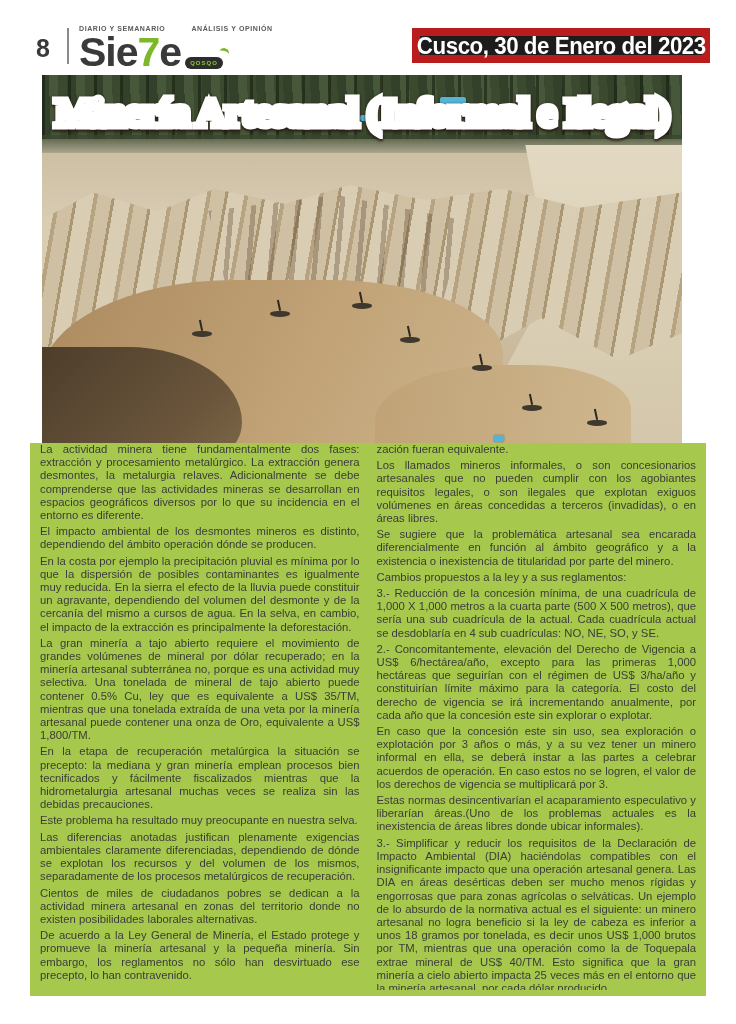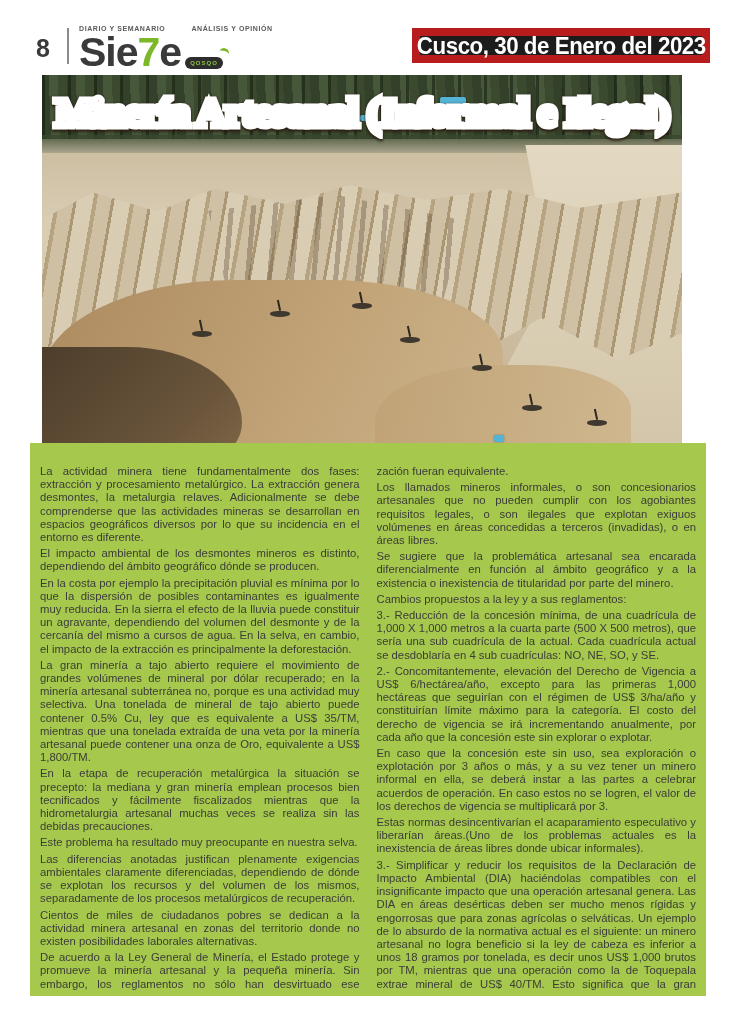--- a/index.html
+++ b/index.html
@@ -117,21 +117,21 @@
   }
   .hl-stroke {
     color:#cc2127; -webkit-text-stroke:7px #ffffff;
     filter:drop-shadow(0 2px 1px rgba(40,20,10,.65)) drop-shadow(0 0 1px rgba(40,20,10,.5));
   }
   .hl-fill { color:#cc2127; }
 
   
   .article {
     position:absolute; left:30px; top:443px; width:676px; height:553px;
-    background:#a6c84d; padding:22px 10px 6px 10px;
+    background:#a6c84d; padding:0 10px 6px 10px;
     display:flex; gap:17px; overflow:hidden;
   }
   .col { flex:1 1 0; overflow:hidden; }
   .col p {
     margin:0 0 3px 0; font-size:11.3px; line-height:1.17; color:#3b3d38;
     text-align:justify; font-weight:500;
   }
 </style>
 </head>
 <body>
@@ -184,21 +184,21 @@
 
     <h1 class="headline">
       <span class="hl-stroke">Minería Artesanal (Informal e Ilegal)</span>
       <span class="hl-fill">Minería Artesanal (Informal e Ilegal)</span>
     </h1>
   </figure>
 
   <main class="article">
     <div class="col">
         <p>La actividad minera tiene fundamentalmente dos fases: extracción y procesamiento metalúrgico. La extracción genera desmontes, la metalurgia relaves. Adicionalmente se debe comprenderse que las actividades mineras se desarrollan en espacios geográficos diversos por lo que su incidencia en el entorno es diferente.</p>
-        <p>El impacto ambiental de los desmontes mineros es distinto, dependiendo del ámbito geográfico dónde se producen.</p>
+        <p>El impacto ambiental de los desmontes mineros es distinto, dependiendo del ámbito operación dónde se producen.</p>
         <p>En la costa por ejemplo la precipitación pluvial es mínima por lo que la dispersión de posibles contaminantes es igualmente muy reducida. En la sierra el efecto de la lluvia puede constituir un agravante, dependiendo del volumen del desmonte y de la cercanía del mismo a cursos de agua. En la selva, en cambio, el impacto de la extracción es principalmente la deforestación.</p>
         <p>La gran minería a tajo abierto requiere el movimiento de grandes volúmenes de mineral por dólar recuperado; en la minería artesanal subterránea no, porque es una actividad muy selectiva. Una tonelada de mineral de tajo abierto puede contener 0.5% Cu, ley que es equivalente a US$ 35/TM, mientras que una tonelada extraída de una veta por la minería artesanal puede contener una onza de Oro, equivalente a US$ 1,800/TM.</p>
         <p>En la etapa de recuperación metalúrgica la situación se precepto: la mediana y gran minería emplean procesos bien tecnificados y fácilmente fiscalizados mientras que la hidrometalurgia artesanal muchas veces se realiza sin las debidas precauciones.</p>
         <p>Este problema ha resultado muy preocupante en nuestra selva.</p>
         <p>Las diferencias anotadas justifican plenamente exigencias ambientales claramente diferenciadas, dependiendo de dónde se explotan los recursos y del volumen de los mismos, separadamente de los procesos metalúrgicos de recuperación.</p>
         <p>Cientos de miles de ciudadanos pobres se dedican a la actividad minera artesanal en zonas del territorio donde no existen posibilidades laborales alternativas.</p>
         <p>De acuerdo a la Ley General de Minería, el Estado protege y promueve la minería artesanal y la pequeña minería. Sin embargo, los reglamentos no sólo han desvirtuado ese precepto, lo han contravenido.</p>
       </div>
     <div class="col">
         <p>zación fueran equivalente.</p>

